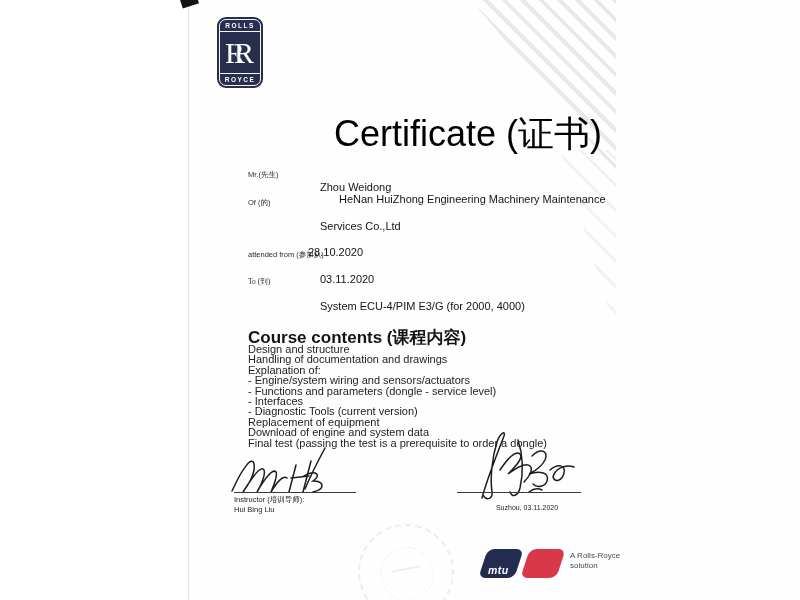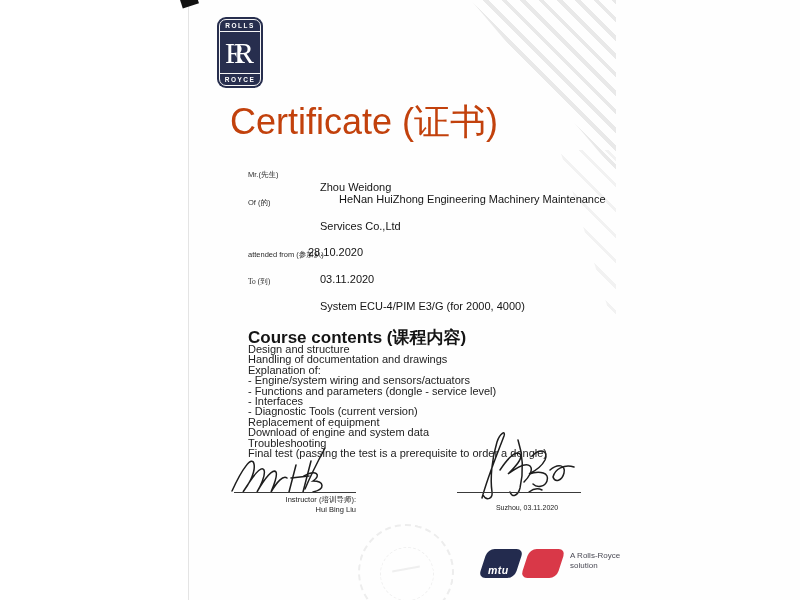--- a/index.html
+++ b/index.html
@@ -41,33 +41,33 @@
     text-align:center;line-height:11px;height:11px;flex:0 0 auto;
   }
   .rr-word.top{border-bottom:1px solid #f5f5f5;}
   .rr-word.bottom{border-top:1px solid #f5f5f5;}
   .rr-mono{flex:1 1 auto;position:relative;font-family:"Liberation Serif", serif;}
   .rr-mono span{position:absolute;color:#ffffff;font-size:30px;line-height:30px;font-weight:normal;top:6px;}
   .rr-mono .r1{left:5px;}
   .rr-mono .r2{left:14px;text-shadow:-1px 0 0 rgba(39,46,78,.9);}
 
   .title{
-    position:absolute;left:230px;top:98px;width:372px;
-    text-align:left;font-size:36px;color:#c2410c;letter-spacing:0;
+    position:absolute;left:230px;top:110px;width:372px;
+    text-align:right;font-size:36px;color:#000000;letter-spacing:0;
     white-space:nowrap;
   }
 
   .lbl{position:absolute;font-size:7.5px;color:#2a2a2a;white-space:nowrap;}
   .val{position:absolute;font-size:11px;color:#141414;white-space:nowrap;}
 
   .course-head{position:absolute;left:248px;top:326px;font-size:17px;font-weight:bold;color:#141414;}
   .course-list{position:absolute;left:248px;top:344px;font-size:11px;color:#222;line-height:10.4px;white-space:nowrap;}
 
   .sig-line{position:absolute;height:1px;background:#3a3a3a;}
-  .sig-block-left{position:absolute;left:234px;top:495px;width:122px;text-align:right;}
+  .sig-block-left{position:absolute;left:234px;top:495px;width:122px;text-align:left;}
   .sig-block-left .l1{font-size:7.5px;color:#222;}
   .sig-block-left .l2{font-size:7.5px;color:#222;}
   .place-date{position:absolute;left:462px;top:504px;width:130px;text-align:center;font-size:7px;color:#222;}
 
   svg.sig{position:absolute;}
 
   
   .stamp-outer{
     position:absolute;left:358px;top:524px;width:96px;height:96px;
     border:2px dashed #ededed;border-radius:50%;transform:rotate(12deg);
@@ -133,21 +133,20 @@
   <div class="course-list">
     <div>Design and structure</div>
     <div>Handling of documentation and drawings</div>
     <div>Explanation of:</div>
     <div>- Engine/system wiring and sensors/actuators</div>
     <div>- Functions and parameters (dongle - service level)</div>
     <div>- Interfaces</div>
     <div>- Diagnostic Tools (current version)</div>
     <div>Replacement of equipment</div>
     <div>Download of engine and system data</div>
-    <div>Troubleshooting</div>
     <div>Final test (passing the test is a prerequisite to order a dongle)</div>
   </div>
 
   <svg class="sig" style="left:228px;top:445px;" width="140" height="50" viewBox="0 0 140 50">
     <g fill="none" stroke="#1d1d1d" stroke-width="1.5" stroke-linecap="round">
       <path d="M4 46 C14 24 24 10 26 19 C28 28 19 42 15 47 C25 31 33 20 36 25 C38 30 32 42 29 47 C37 33 45 23 48 27 C50 31 45 42 43 47 C49 37 55 30 59 33"></path>
       <path d="M68 20 L61 47"></path>
       <path d="M83 16 L75 47"></path>
       <path d="M63 33 L81 31"></path>
       <path d="M76 31 C88 24 94 30 85 36 C96 36 98 44 85 47"></path>

